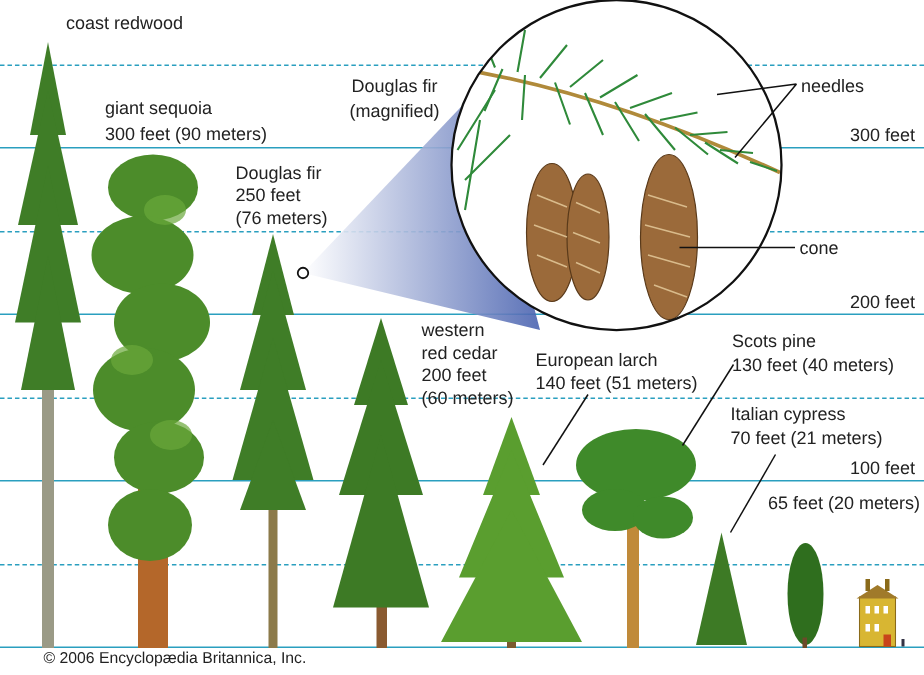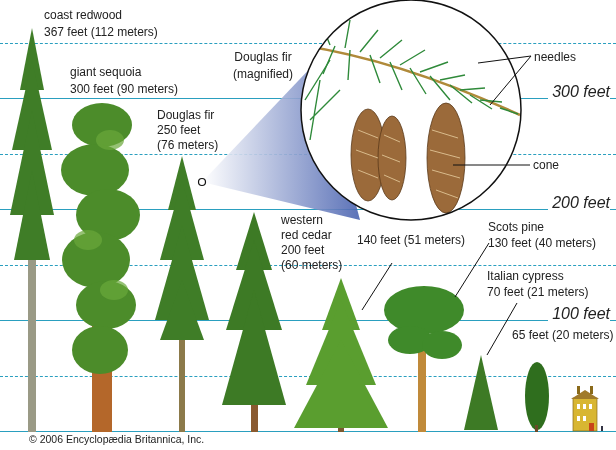--- a/index.html
+++ b/index.html
@@ -1,21 +1,21 @@
 <!DOCTYPE html>
 <html><head>
 <meta charset="utf-8">
 <style>
   html,body{margin:0;padding:0;background:#fff;}
   body{width:616px;height:450px;position:relative;overflow:hidden;font-family:"Liberation Sans",sans-serif;color:#222;}
   .hline{position:absolute;left:0;width:616px;height:0;}
   .hline.dashed{border-top:1.3px dashed #2a9fbf;}
   .hline.solid{border-top:1.5px solid #2a9fbf;}
   .lbl{position:absolute;font-size:12px;line-height:15px;white-space:nowrap;color:#222;}
-  .scale{position:absolute;right:6px;font-size:16px;background:#fff;padding-left:4px;font-style:italic;}
+  .scale{position:absolute;right:6px;font-size:12px;background:#fff;padding-left:4px;}
   svg{position:absolute;left:0;top:0;}
   .copy{position:absolute;left:4px;top:433px;font-size:10.5px;color:#222;margin-left:25px;}
 </style>
 </head>
 <body>
 
 <div class="hline dashed" style="top:43px"></div>
 <div class="hline solid" style="top:98px"></div>
 <div class="hline dashed" style="top:154px"></div>
 <div class="hline solid" style="top:209px"></div>
@@ -156,21 +156,20 @@
     <path d="M517,303 L487,355"></path>
   </g>
 </svg>
 
 <div class="scale" style="top:83px">300 feet</div>
 <div class="scale" style="top:194px">200 feet</div>
 <div class="scale" style="top:305px">100 feet</div>
 
 <div class="lbl" style="left:44px;top:8px">
   <div>coast redwood</div>
-  <div style="margin-top:2px">367 feet (112 meters)</div>
 </div>
 
 <div class="lbl" style="left:70px;top:65px">
   <div>giant sequoia</div>
   <div style="margin-top:2px">300 feet (90 meters)</div>
 </div>
 
 <div class="lbl" style="left:157px;top:108px">
   <div>Douglas fir</div>
   <div>250 feet</div>
@@ -186,20 +185,21 @@
 <div class="lbl" style="left:533px;top:158px">cone</div>
 
 <div class="lbl" style="left:281px;top:213px">
   <div>western</div>
   <div>red cedar</div>
   <div>200 feet</div>
   <div>(60 meters)</div>
 </div>
 
 <div class="lbl" style="left:357px;top:233px">
+  <div>European larch</div>
   <div>140 feet (51 meters)</div>
 </div>
 
 <div class="lbl" style="left:488px;top:220px">
   <div>Scots pine</div>
   <div style="margin-top:1px">130 feet (40 meters)</div>
 </div>
 
 <div class="lbl" style="left:487px;top:269px">
   <div>Italian cypress</div>

